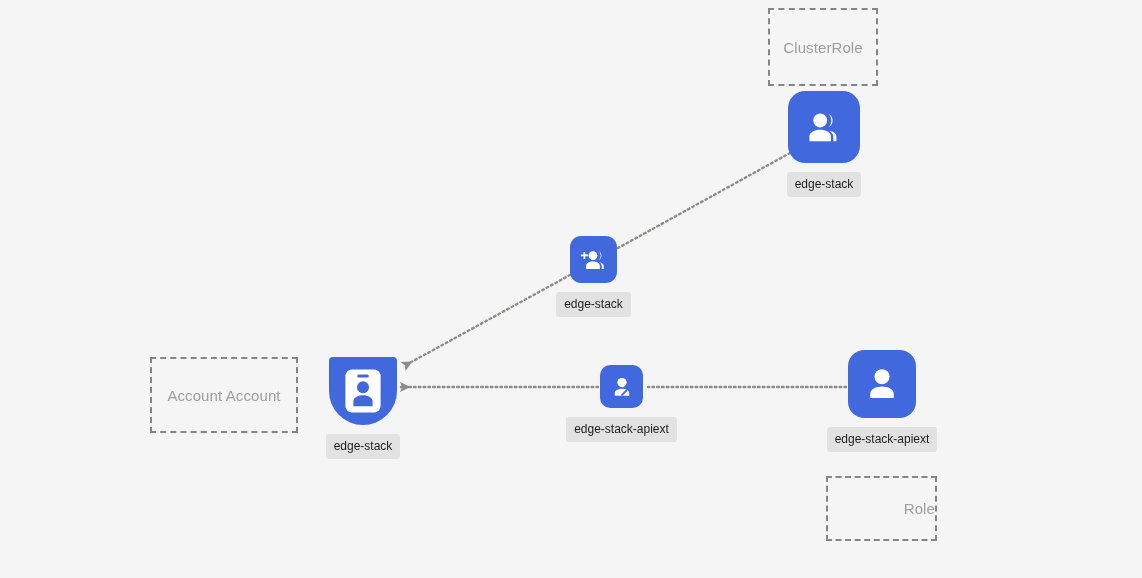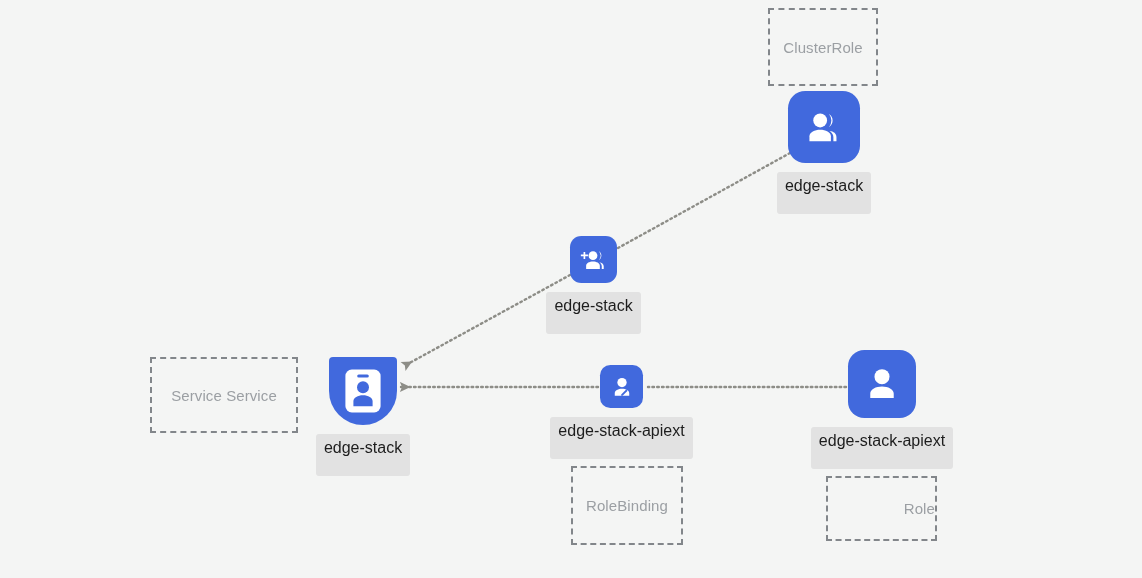--- a/index.html
+++ b/index.html
@@ -54,23 +54,23 @@
     background: #4169dd;
     display: flex;
     align-items: center;
     justify-content: center;
   }
   .node-icon svg { display: block; }
   .node-chip {
     margin-top: 9px;
     background: #e2e2e2;
     color: #1d1d1d;
-    font-size: 16px;
+    font-size: 12px;
     line-height: 1;
-    padding: 6px 8px 20px;
+    padding: 6px 8px 7px;
     border-radius: 3px;
     white-space: nowrap;
   }
 
   
   .shell-round { border-radius: 24%; }
   
   .shell-badge {
     border-radius: 4px 4px 34px 34px;
   }
@@ -100,26 +100,23 @@
       <line x1="598" y1="387" x2="401" y2="387" stroke="#8d8d87" stroke-width="2.4" stroke-dasharray="1.6 3.2" stroke-linecap="round" marker-end="url(#arrowhead)"></line>
     </g>
   </svg>
 
   <div class="kind-box" style="left:768px; top:8px; width:110px; height:78px;align-items:center;">
     <span class="kind-label">ClusterRole</span>
   </div>
 
 
   <div class="kind-box" style="left:150px; top:357px; width:148px; height:76px;">
-    <span class="kind-label">Service Service</span>
+    <span class="kind-label">Account Account</span>
   </div>
 
-  <div class="kind-box" style="left:571px; top:466px; width:112px; height:79px;">
-    <span class="kind-label">RoleBinding</span>
-  </div>
 
   <div class="kind-box" style="left:826px; top:476px; width:111px; height:65px;justify-content:flex-end;">
     <span class="kind-label">Role</span>
   </div>
 
   <div class="node" style="left:788px; top:91px; width:72px;">
     <div class="node-icon shell-round" style="width:72px; height:72px;">
       <svg width="46" height="46" viewBox="0 0 24 24" aria-hidden="true">
         <path fill="#ffffff" d="M14.6 5.2a4.1 4.1 0 0 1 0 6.9 5.4 5.4 0 0 0 0-6.9z"></path>
         <path fill="#ffffff" d="M14.9 14.1c1.2.8 2 1.8 2 3.2v2.1h1.6v-2.1c0-1.9-1.5-3-3.6-3.2z"></path>

